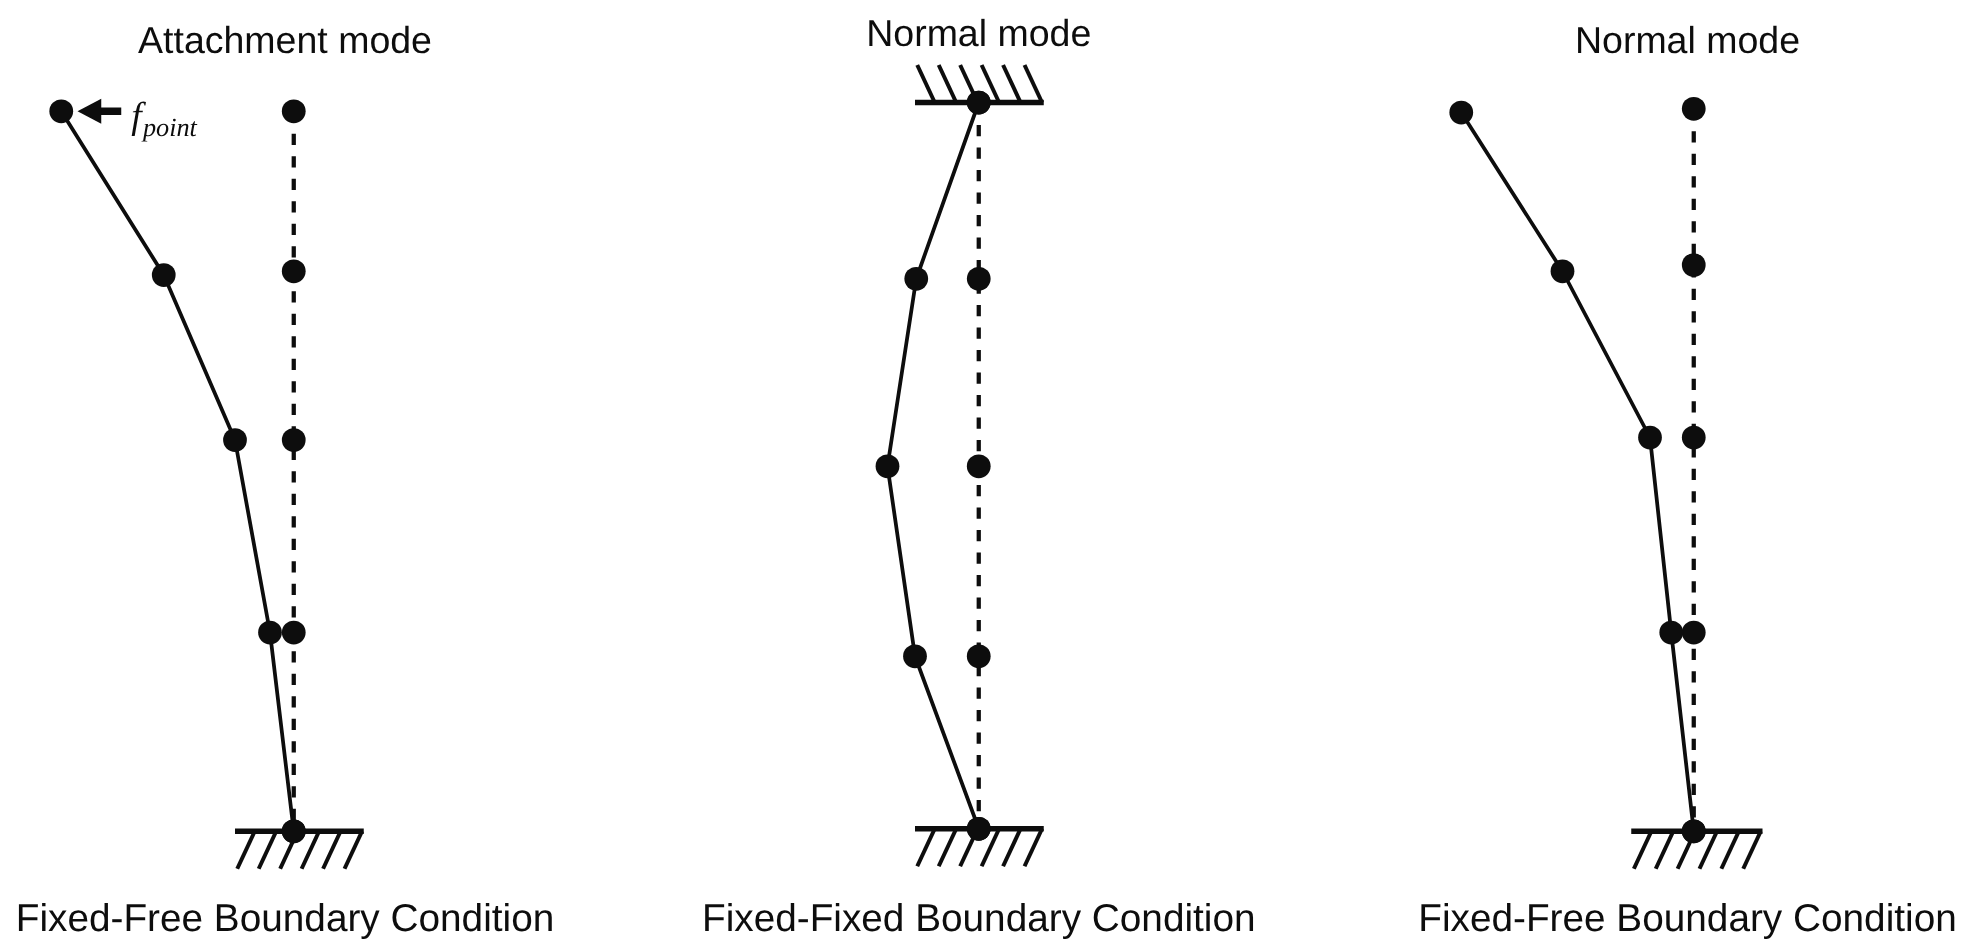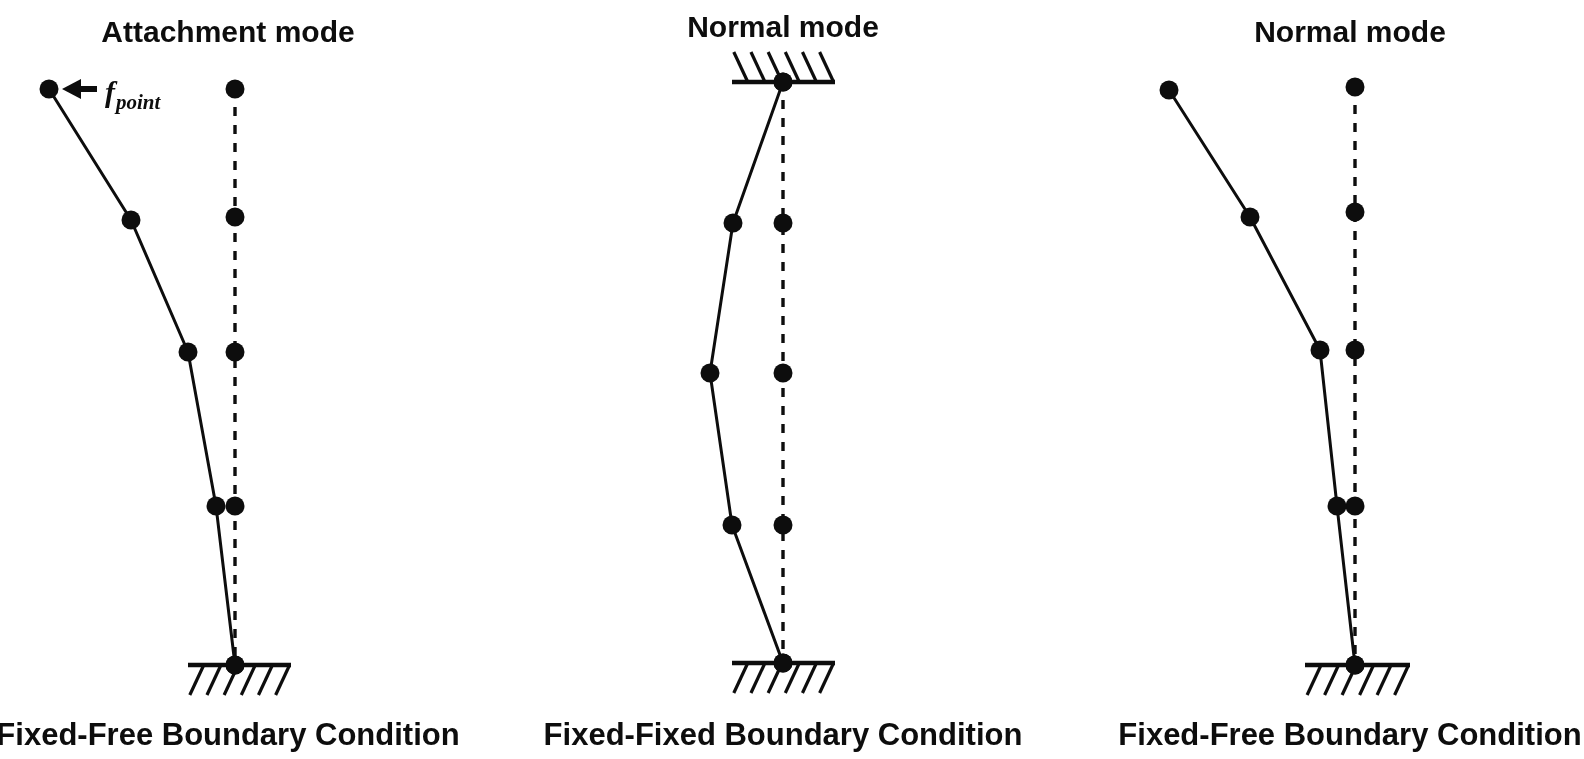--- a/index.html
+++ b/index.html
@@ -11,21 +11,20 @@
     width: 1584px;
     height: 759px;
     font-family: "Liberation Sans", sans-serif;
     color: #000000;
     overflow: hidden;
   }
   #figure {
     position: relative;
     width: 1444px;
     height: 759px;
-    font-weight: bold;
   }
   #figure svg {
     position: absolute;
     top: 0;
     left: 0;
     width: 1584px;
     height: 759px;
   }
   .panel-title {
     font-family: "Liberation Sans", sans-serif;

